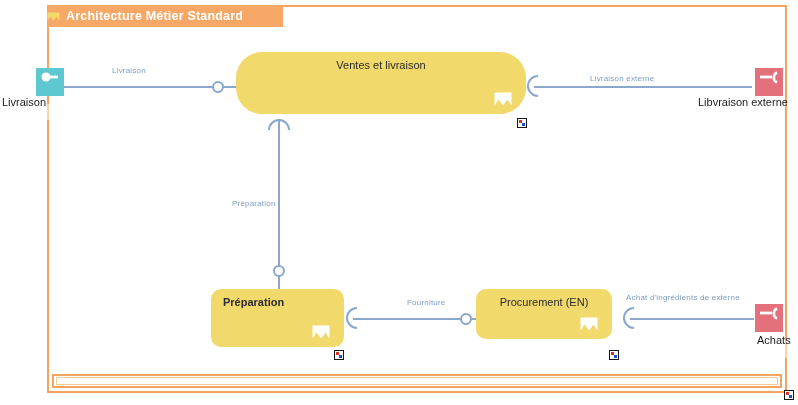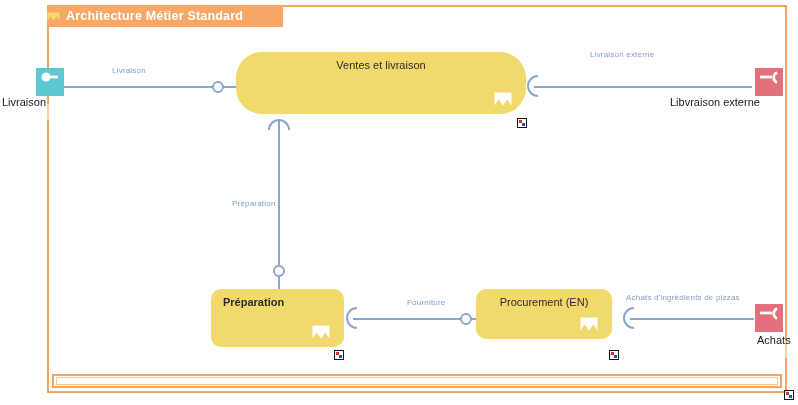--- a/index.html
+++ b/index.html
@@ -111,21 +111,21 @@
     </svg>
   </div>
   <div class="conn h" style="left:222px;top:86px;width:14px;"></div>
 
   <div class="iface" style="left:526px;top:75px;">
     <svg width="14" height="22" viewBox="0 0 14 22">
       <path d="M12 1 A10 10 0 0 0 12 21" fill="none" stroke="#8ba7cc" stroke-width="2"></path>
     </svg>
   </div>
   <div class="conn h" style="left:534px;top:86px;width:218px;"></div>
-  <div class="conn-label" style="left:590px;top:50px;">Livraison externe</div>
+  <div class="conn-label" style="left:590px;top:74px;">Livraison externe</div>
 
   <div class="iface" style="left:268px;top:118px;">
     <svg width="22" height="14" viewBox="0 0 22 14">
       <path d="M1 12 A10 10 0 0 1 21 12" fill="none" stroke="#8ba7cc" stroke-width="2"></path>
     </svg>
   </div>
   <div class="conn v" style="left:278px;top:120px;height:152px;"></div>
   <div class="conn-label" style="left:232px;top:199px;">Préparation</div>
   <div class="iface" style="left:273px;top:265px;">
     <svg width="12" height="12" viewBox="0 0 12 12">
@@ -147,21 +147,21 @@
     </svg>
   </div>
   <div class="conn h" style="left:470px;top:318px;width:14px;"></div>
 
   <div class="iface" style="left:622px;top:307px;">
     <svg width="14" height="22" viewBox="0 0 14 22">
       <path d="M12 1 A10 10 0 0 0 12 21" fill="none" stroke="#8ba7cc" stroke-width="2"></path>
     </svg>
   </div>
   <div class="conn h" style="left:630px;top:318px;width:124px;"></div>
-  <div class="conn-label" style="left:626px;top:293px;">Achats d'ingrédients de pizzas</div>
+  <div class="conn-label" style="left:626px;top:293px;">Achat d'ingrédients de externe</div>
 
   <div class="comp" style="left:236px;top:52px;width:290px;height:62px;border-radius:26px;">
     <div class="comp-label">Ventes et livraison</div>
     <div class="comp-glyph">
       <svg width="18" height="14" viewBox="0 0 18 14">
         <path d="M0.5 0.5 L17.5 0.5 L17.5 13.5 L13.4 7.4 L9 13.5 L4.6 7.4 L0.5 13.5 Z" fill="#ffffff"></path>
       </svg>
     </div>
   </div>
   <div class="badge" style="left:517px;top:118px;">
@@ -206,21 +206,21 @@
   <div class="actor-name" style="left:2px;top:96px;">Livraison</div>
 
   <div class="actor red" style="left:755px;top:68px;">
     <div class="actor-glyph">
       <svg width="28" height="28" viewBox="0 0 28 28">
         <rect x="5" y="7.6" width="12" height="2.8" fill="#ffffff"></rect>
         <path d="M22 4.5 A5.5 5.5 0 0 0 22 14.5" fill="none" stroke="#ffffff" stroke-width="2.6"></path>
       </svg>
     </div>
   </div>
-  <div class="actor-name" style="left:670px;top:96px;">Libvraison externe</div>
+  <div class="actor-name" style="left:698px;top:96px;">Libvraison externe</div>
 
   <div class="actor red" style="left:755px;top:304px;">
     <div class="actor-glyph">
       <svg width="28" height="28" viewBox="0 0 28 28">
         <rect x="5" y="7.6" width="12" height="2.8" fill="#ffffff"></rect>
         <path d="M22 4.5 A5.5 5.5 0 0 0 22 14.5" fill="none" stroke="#ffffff" stroke-width="2.6"></path>
       </svg>
     </div>
   </div>
   <div class="actor-name" style="left:757px;top:334px;">Achats</div>

